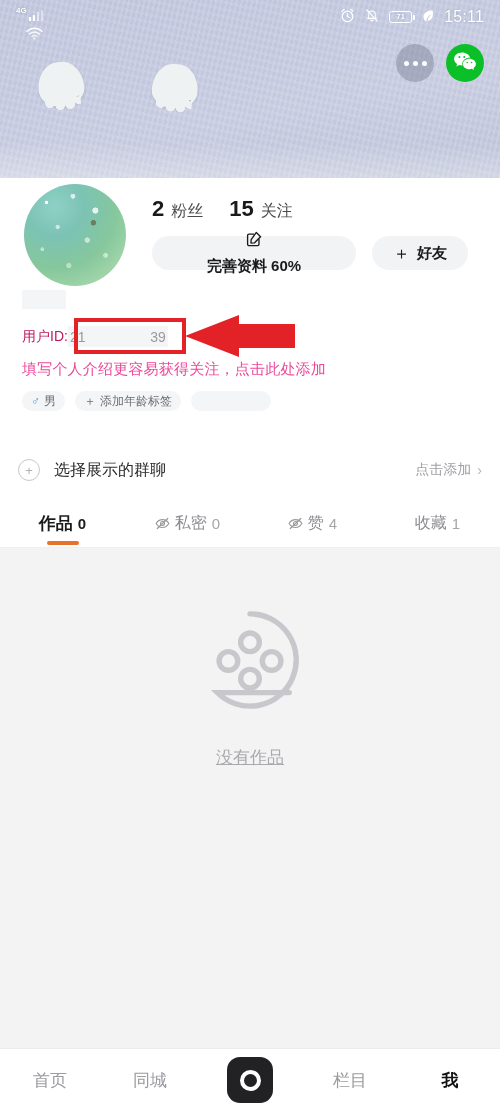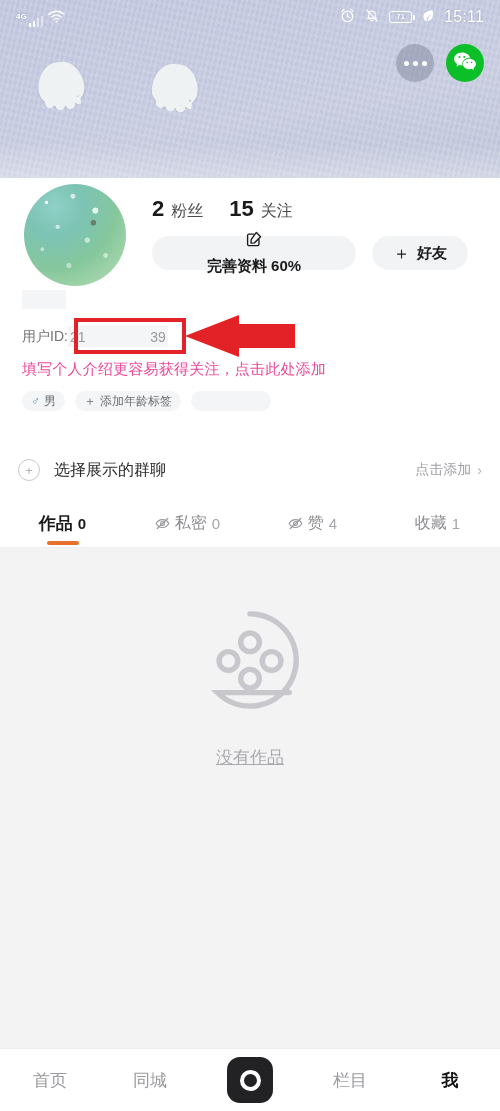--- a/index.html
+++ b/index.html
@@ -63,21 +63,21 @@
     background:linear-gradient(to bottom, rgba(255,255,255,0), rgba(255,255,255,.30));
   }
 
   
   .statusbar {
     position: absolute; left: 0; top: 0; width: 500px; height: 34px;
     display: flex; align-items: center; justify-content: space-between;
     padding: 0 16px; color: #ffffff; z-index: 6;
     text-shadow: 0 0 2px rgba(80,90,110,.45);
   }
-  .sb-left { display: flex; align-items: flex-end; gap: 5px; height: 20px; }
+  .sb-left { display: flex; align-items: flex-end; gap: 5px; height: 20px; flex-direction: column; }
   .sb-net { display:flex; align-items:flex-end; gap:2px; }
   .sb-4g { font-size: 8px; line-height: 8px; font-weight: 700; margin-bottom: 6px; }
   .bars { display: flex; align-items: flex-end; gap: 1.5px; height: 12px; }
   .bars i { display:block; width: 2.5px; background: #ffffff; border-radius: .5px; }
   .bars i:nth-child(1){ height:4px; }
   .bars i:nth-child(2){ height:6.5px; }
   .bars i:nth-child(3){ height:9px; opacity:.55; }
   .bars i:nth-child(4){ height:11.5px; opacity:.45; }
   .sb-right { display: flex; align-items: center; gap: 10px; font-size: 15px; }
   .sb-time { font-size: 16px; letter-spacing: .2px; }
@@ -130,21 +130,21 @@
     padding: 0 18px; font-size: 15px; font-weight: 700; color: #1a1a1a;
   }
   .pill.complete { min-width: 204px; flex-direction: column; }
   .pill.friend { min-width: 96px; }
   .plus-glyph { font-size: 17px; font-weight: 400; }
 
   .nickname-mask {
     position: absolute; left: 22px; top: 112px; width: 44px; height: 19px; background: #f4f5f7;
   }
   .userid-row { position: absolute; left: 22px; top: 148px; display: flex; align-items: center; }
-  .userid-label { font-size: 14px; color: #737373; }
+  .userid-label { font-size: 14px; color: #be185d; }
   .userid-value {
     display: flex; align-items: center; background: #f4f5f7; height: 21px;
     font-size: 14px; color: #9a9a9e; padding: 0 2px; min-width: 100px; justify-content: space-between;
   }
   .bio { position: absolute; left: 22px; top: 182px; font-size: 15px; color: #ec4899; letter-spacing:.2px;}
   .tags { position: absolute; left: 22px; top: 213px; display: flex; align-items: center; gap: 10px; }
   .tag {
     height: 20px; border-radius: 10px; background: #f4f5f7; display: flex; align-items: center;
     gap: 4px; padding: 0 9px; font-size: 12px; color: #6d6d72;
   }

